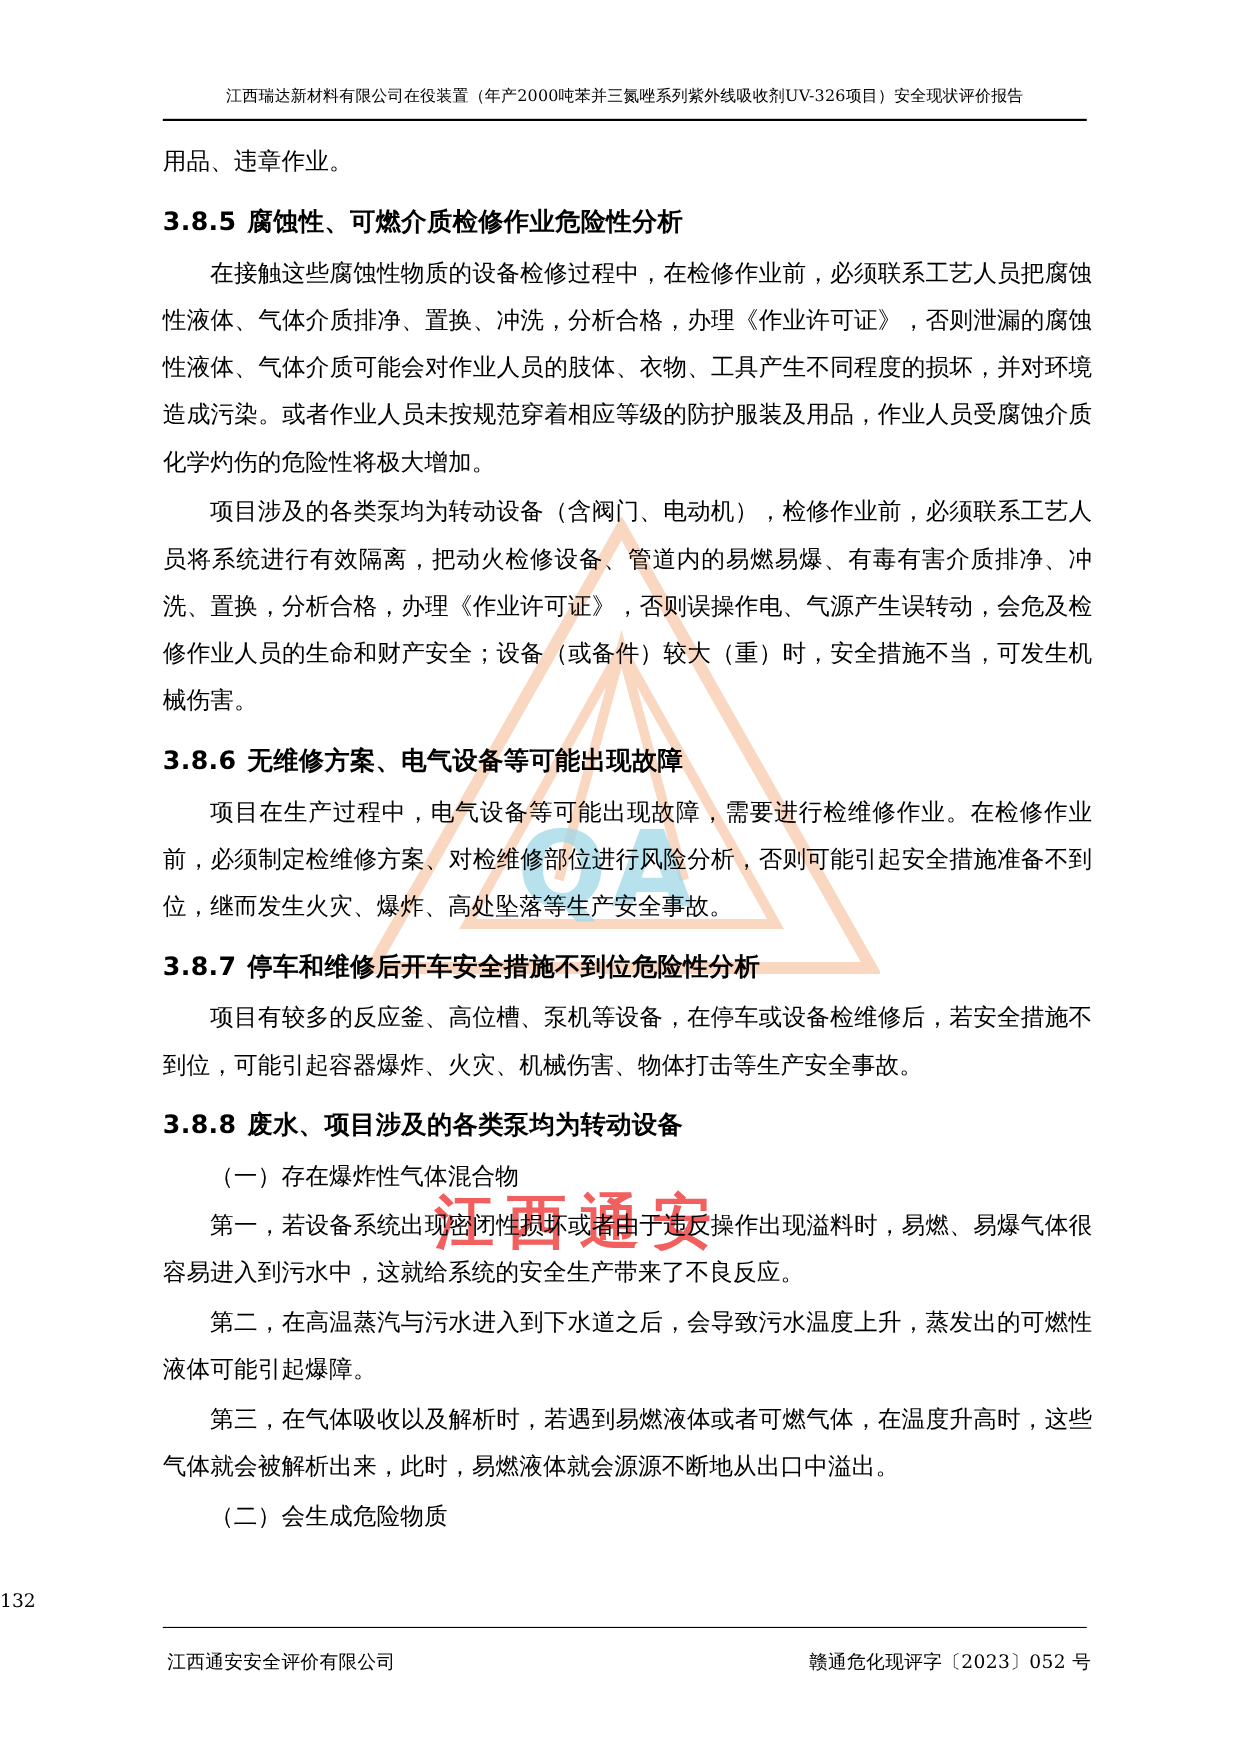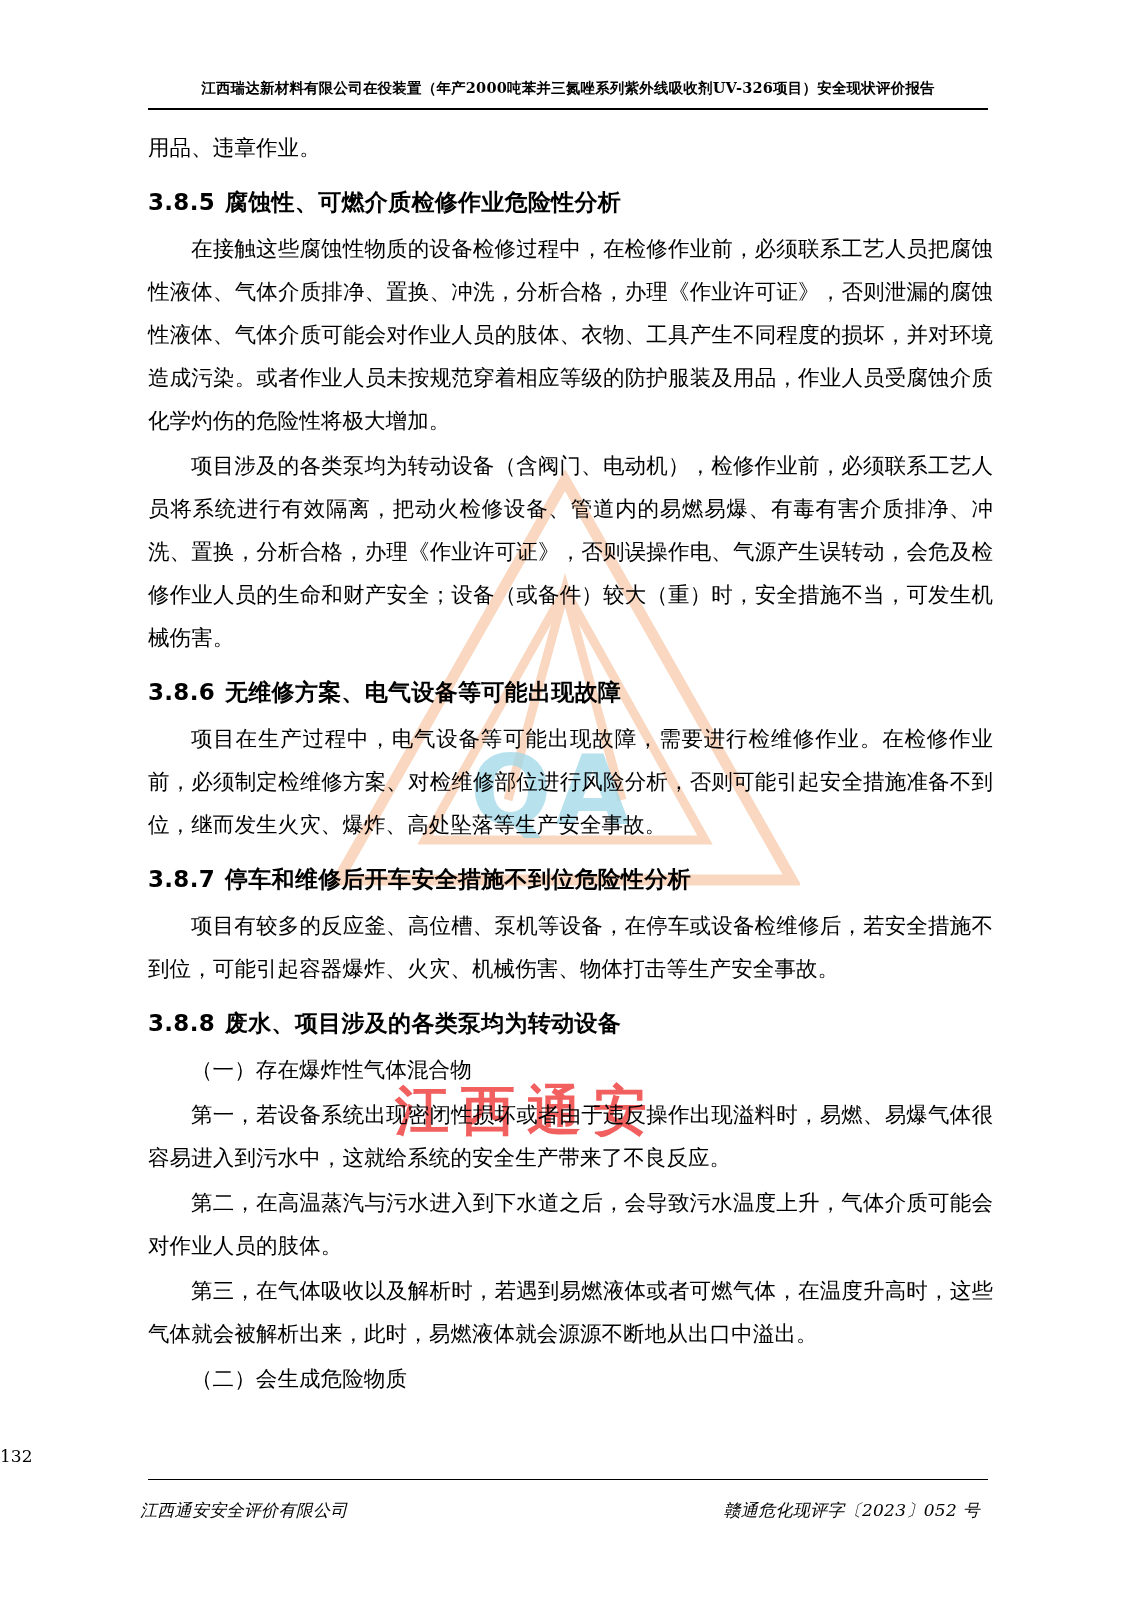--- a/index.html
+++ b/index.html
@@ -22,21 +22,20 @@
   .header {
     position: absolute;
     top: 78px;
     left: 148px;
     width: 840px;
     text-align: center;
     font-size: 14.5px;
     line-height: 1.4;
     letter-spacing: 0.2px;
     white-space: nowrap;
-    font-weight: bold;
   }
   .header-rule {
     position: absolute;
     top: 108px;
     left: 148px;
     width: 840px;
     height: 2px;
     background: #000;
   }
 
@@ -85,27 +84,26 @@
     position: absolute;
     bottom: 120px;
     left: 148px;
     width: 840px;
     height: 1.5px;
     background: #000;
   }
   .footer {
     position: absolute;
     bottom: 78px;
-    left: 140px;
+    left: 152px;
     width: 840px;
     display: flex;
     justify-content: space-between;
     font-size: 17px;
     letter-spacing: 0.3px;
-    font-style: italic;
   }
 
   
   .wm {
     position: absolute;
     pointer-events: none;
     user-select: none;
   }
   .wm-triangle {
     left: 330px;
@@ -170,21 +168,21 @@
     <h3 class="heading">
       <span class="num">3.8.7</span><span>停车和维修后开车安全措施不到位危险性分析</span>
     </h3>
     <p class="body indent">项目有较多的反应釜、高位槽、泵机等设备，在停车或设备检维修后，若安全措施不到位，可能引起容器爆炸、火灾、机械伤害、物体打击等生产安全事故。</p>
 
     <h3 class="heading">
       <span class="num">3.8.8</span><span>废水、项目涉及的各类泵均为转动设备</span>
     </h3>
     <p class="body indent">（一）存在爆炸性气体混合物</p>
     <p class="body indent">第一，若设备系统出现密闭性损坏或者由于违反操作出现溢料时，易燃、易爆气体很容易进入到污水中，这就给系统的安全生产带来了不良反应。</p>
-    <p class="body indent">第二，在高温蒸汽与污水进入到下水道之后，会导致污水温度上升，气体介质可能会对作业人员的肢体。</p>
+    <p class="body indent">第二，在高温蒸汽与污水进入到下水道之后，会导致污水温度上升，蒸发出的可燃性液体可能引起爆障。</p>
     <p class="body indent">第三，在气体吸收以及解析时，若遇到易燃液体或者可燃气体，在温度升高时，这些气体就会被解析出来，此时，易燃液体就会源源不断地从出口中溢出。</p>
     <p class="body indent">（二）会生成危险物质</p>
 
   </div>
 
   <div class="page-number">132</div>
   <div class="footer-rule"></div>
   <div class="footer">
     <span>江西通安安全评价有限公司</span>
     <span>赣通危化现评字〔2023〕052 号</span>

